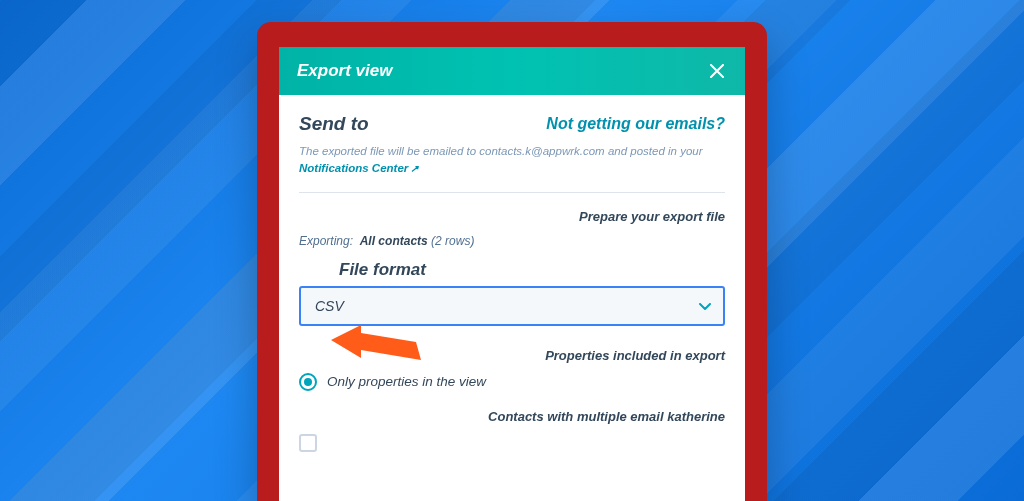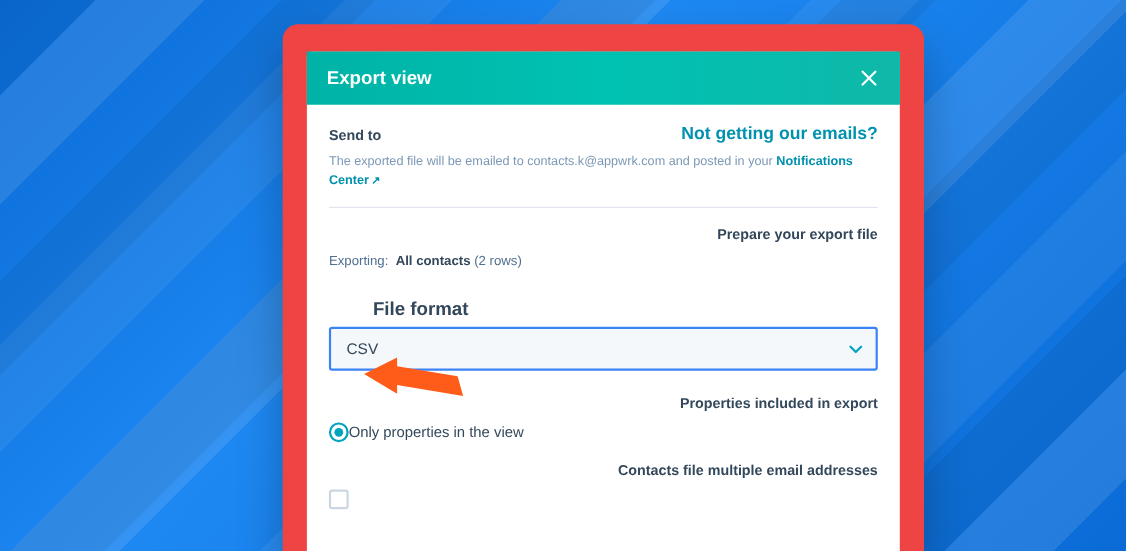--- a/index.html
+++ b/index.html
@@ -27,26 +27,27 @@
     background: repeating-linear-gradient(
       135deg,
       rgba(0,0,0,0.06) 0 60px,
       rgba(0,0,0,0.0) 60px 180px
     );
   }
   .stage {
     position: absolute;
     top: 22px;
     left: 257px;
-    width: 583px;
+    width: 510px;
     height: 479px;
-    background: #ef4444;
+    background: #b91c1c;
     border-radius: 14px 14px 0 0;
     box-shadow: 0 20px 40px rgba(0,0,0,0.25);
     overflow: hidden;
+    font-style: italic;
   }
   .modal {
     position: absolute;
     top: 25px;
     left: 22px;
     right: 22px;
     bottom: 0;
     background: #ffffff;
     border-radius: 4px 4px 0 0;
     display: flex;
@@ -75,41 +76,41 @@
     padding: 18px 20px 0 20px;
     overflow-y: auto;
     flex: 1;
     color: #33475b;
   }
   .row-top {
     display: flex; justify-content: space-between; align-items: center;
     margin-bottom: 8px;
   }
   .section-label {
-    font-size: 13px; font-weight: 700; color: #33475b;
+    font-size: 19px; font-weight: 700; color: #33475b;
   }
   .link-teal {
     color: #0091ae; font-size: 16px; font-weight: 600; cursor: pointer;
   }
   .desc {
     font-size: 11.5px; color: #7c98b6; line-height: 1.5;
     margin-bottom: 14px;
   }
   .desc .link-inline {
     color: #0091ae; font-weight: 600; cursor: pointer;
   }
   .ext-icon { font-size: 10px; margin-left: 2px; }
   .hr {
     border: none; border-top: 1px solid #dfe3eb; margin: 0 0 16px 0;
   }
   .sub-label {
     font-size: 13px; font-weight: 700; color: #33475b; margin-bottom: 10px; text-align: right;
   }
   .exporting-line {
-    font-size: 12px; color: #516f90; margin-bottom: 27px;
+    font-size: 12px; color: #516f90; margin-bottom: 12px;
   }
   .exporting-line .strong { font-weight: 700; color: #33475b; }
   .field-label {
     font-size: 17px; font-weight: 700; color: #33475b; margin-bottom: 6px; margin-left: 40px;
   }
   .select {
     position: relative;
     border: 2px solid #3b82f6;
     border-radius: 3px;
     height: 40px;
@@ -119,21 +120,21 @@
     background: #f5f8fa;
     cursor: pointer;
     margin-bottom: 22px;
   }
   .select .caret {
     position: absolute; right: 12px; top: 50%; transform: translateY(-50%);
     color: #00a4bd;
   }
   .radio-group { margin-bottom: 18px; }
   .radio-row, .check-row {
-    display: flex; align-items: center; 
+    display: flex; align-items: center; gap: 10px;
     font-size: 13.5px; color: #33475b;
     margin-bottom: 10px;
     cursor: pointer;
   }
   .radio {
     width: 18px; height: 18px; border-radius: 50%;
     border: 2px solid #cbd6e2; display: inline-flex;
     align-items: center; justify-content: center;
     flex-shrink: 0;
   }
@@ -202,21 +203,21 @@
 
       <div class="sub-label">Properties included in export</div>
 
       <div class="radio-group">
         <label class="radio-row">
           <span class="radio checked"></span>
           <span>Only properties in the view</span>
         </label>
       </div>
 
-      <div class="sub-label">Contacts file multiple email addresses</div>
+      <div class="sub-label">Contacts with multiple email katherine</div>
 
       <label class="check-row">
         <span class="checkbox"></span>
       </label>
 
     </div>
   </div>
 
   <svg class="arrow" style="left:74px; top:298px;" width="90" height="50" viewBox="0 0 90 50">
     <polygon points="0,20 30,5 30,13 85,22 90,40 30,30 30,38" fill="#ff5c1a"></polygon>

